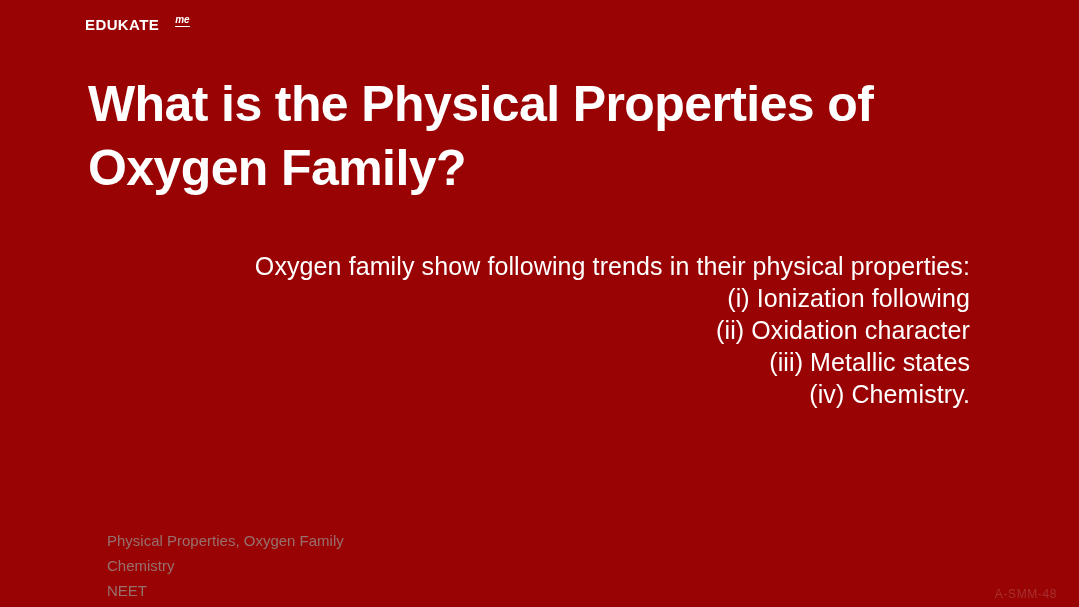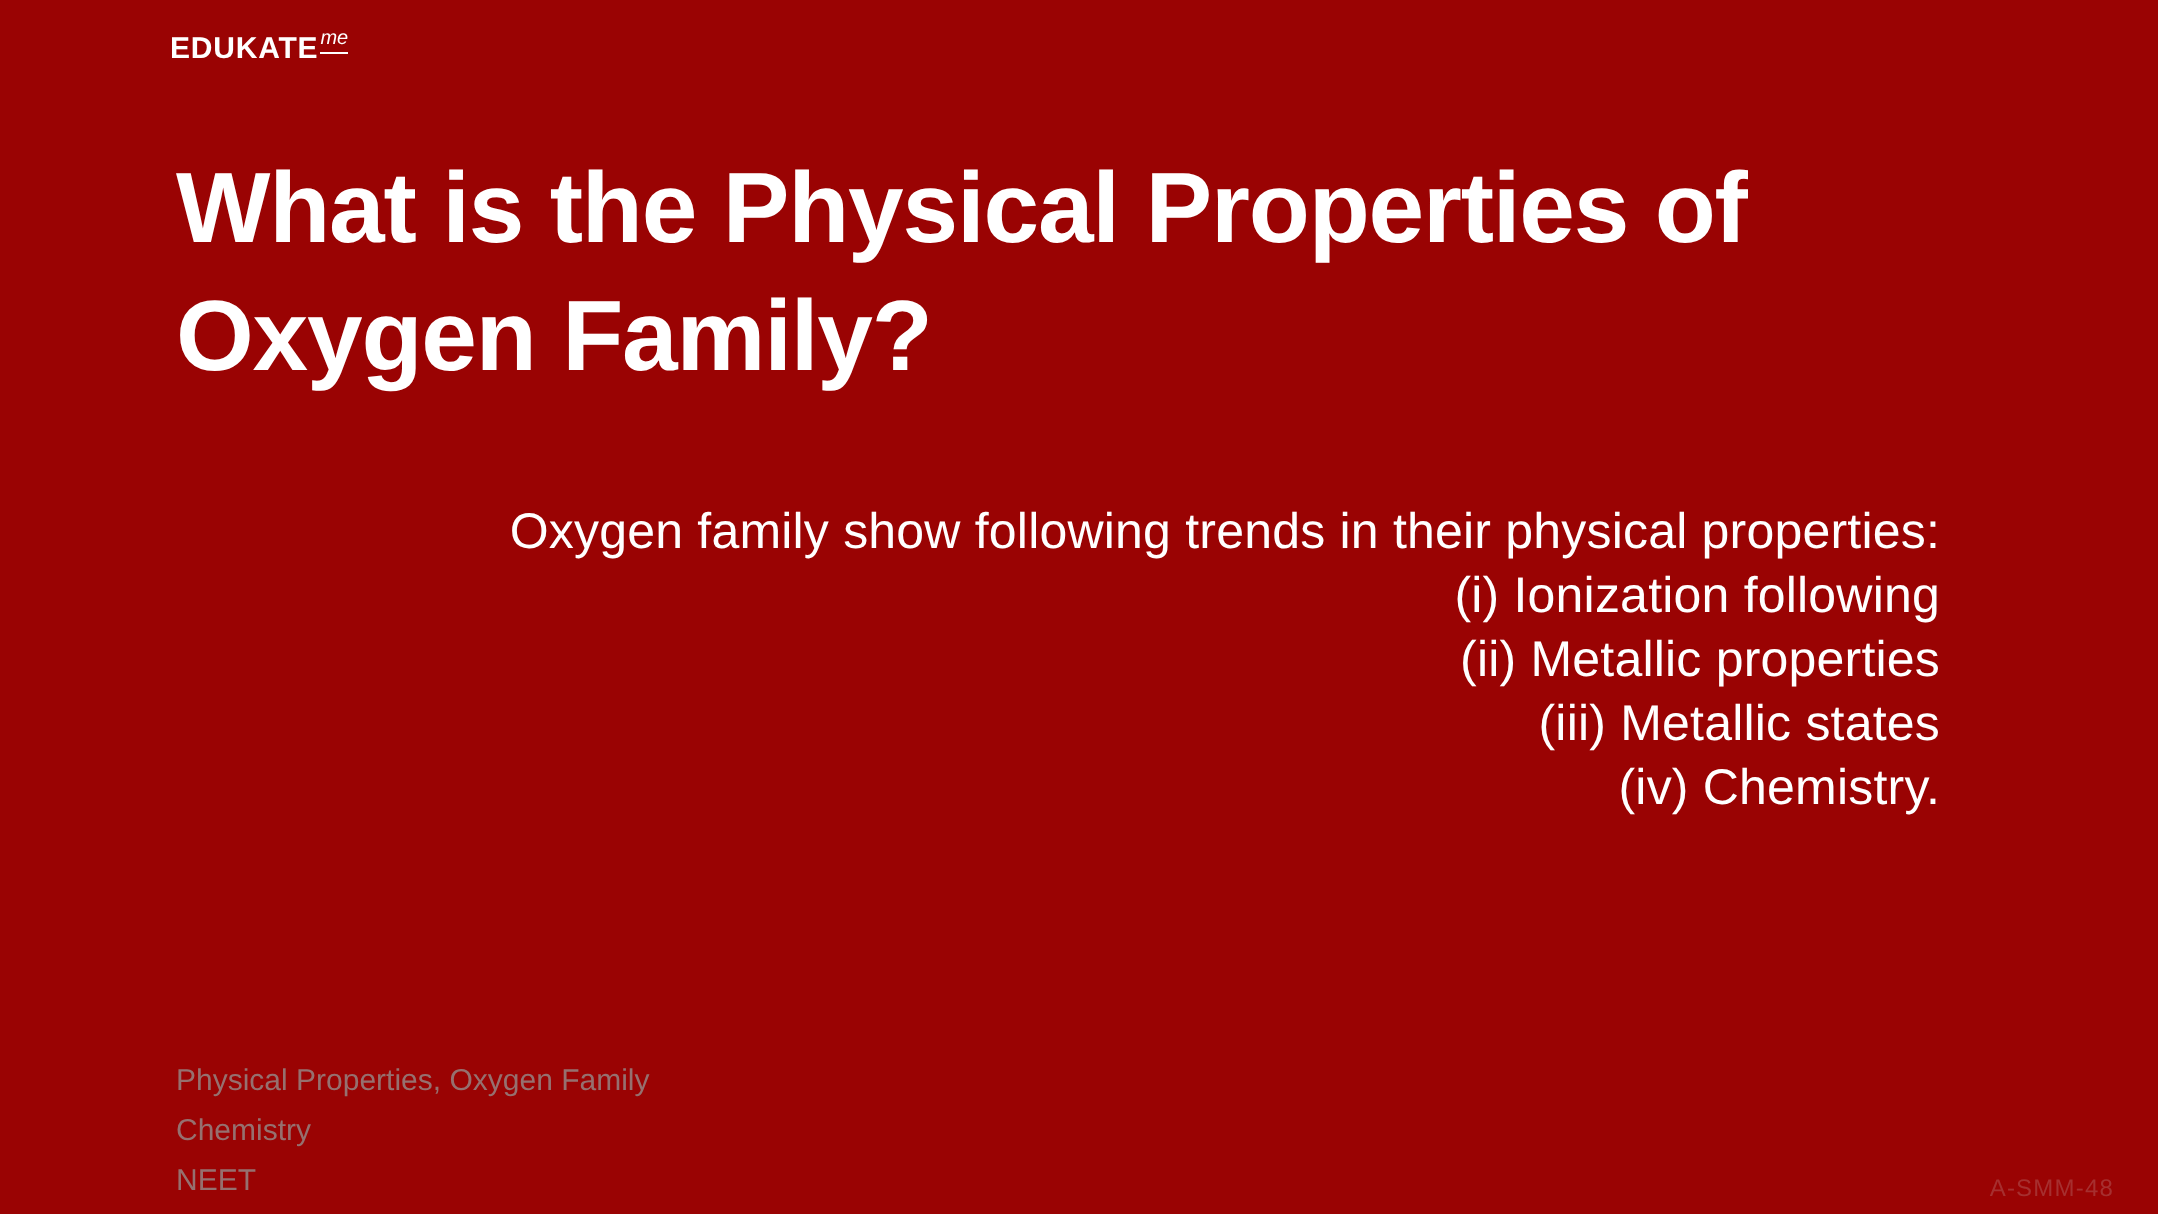--- a/index.html
+++ b/index.html
@@ -30,26 +30,26 @@
     top: 16px;
     color: #ffffff;
     font-size: 15px;
     font-weight: bold;
     letter-spacing: 0.4px;
     line-height: 1;
     white-space: nowrap;
   }
   .brand-sup {
     font-size: 10px;
-    font-weight: normal;
+    font-weight: bold;
     font-style: italic;
     vertical-align: super;
     position: relative;
     top: -1px;
-    margin-left: 1px;
+    margin-left: 16px;
     border-bottom: 1.5px solid #ffffff;
     padding-bottom: 1px;
     letter-spacing: 0;
   }
 
   
   .title {
     position: absolute;
     left: 88px;
     top: 72px;
@@ -82,20 +82,21 @@
   .footer {
     position: absolute;
     left: 88px;
     bottom: 4px;
   }
   .footer-line {
     color: #96706f;
     font-size: 15px;
     line-height: 25px;
     white-space: nowrap;
+    margin-left: 19px;
   }
 
   
   .watermark {
     position: absolute;
     right: 22px;
     bottom: 6px;
     color: rgba(196, 150, 150, 0.30);
     font-size: 12px;
     letter-spacing: 0.6px;
@@ -111,21 +112,21 @@
 
   <div class="brand">
     <span>EDUKATE</span><span class="brand-sup">me</span>
   </div>
 
   <h1 class="title">What is the Physical Properties of Oxygen Family?</h1>
 
   <div class="body-block">
     <div class="body-line">Oxygen family show following trends in their physical properties:</div>
     <div class="body-line">(i) Ionization following</div>
-    <div class="body-line">(ii) Metallic properties</div>
+    <div class="body-line">(ii) Oxidation character</div>
     <div class="body-line">(iii) Metallic states</div>
     <div class="body-line">(iv) Chemistry.</div>
   </div>
 
   <div class="footer">
     <div class="footer-line">Physical Properties, Oxygen Family</div>
     <div class="footer-line">Chemistry</div>
     <div class="footer-line">NEET</div>
   </div>
 

